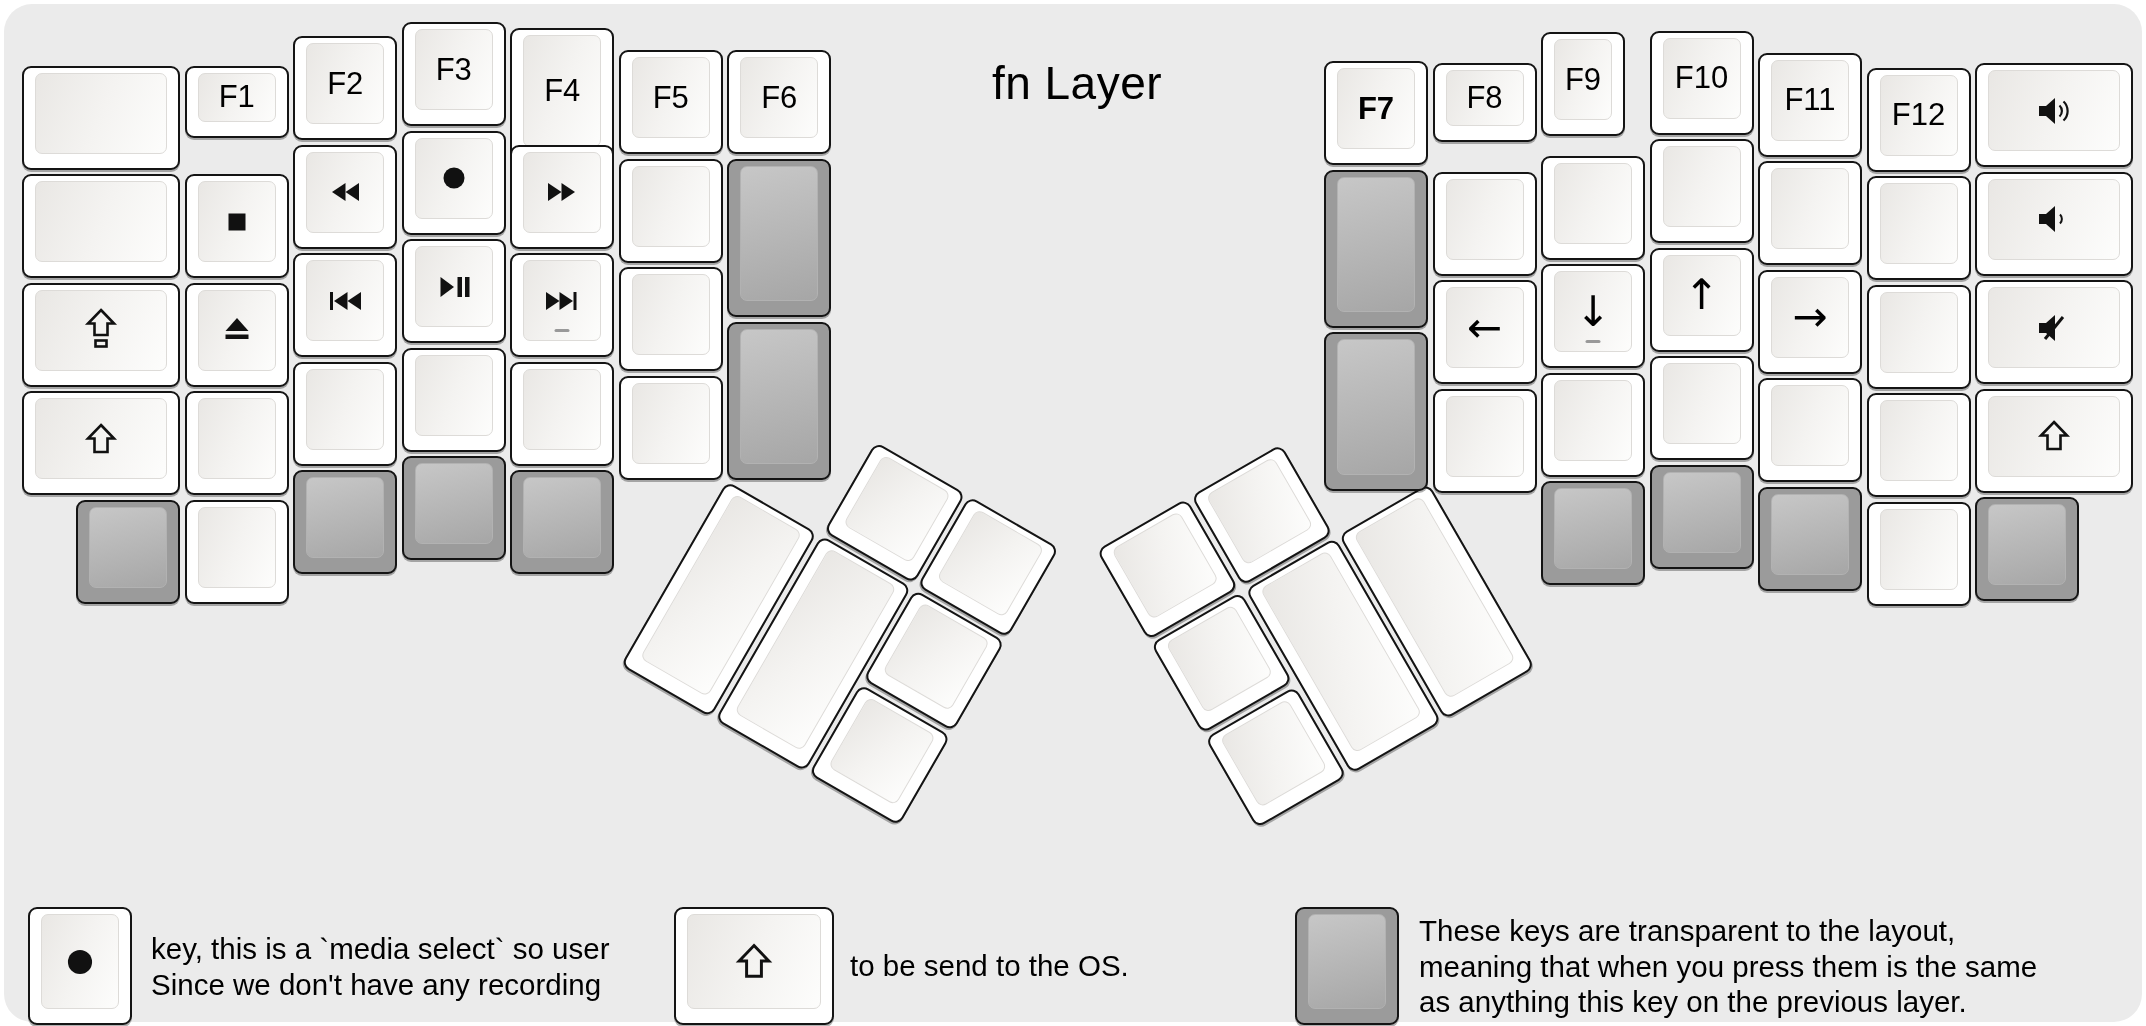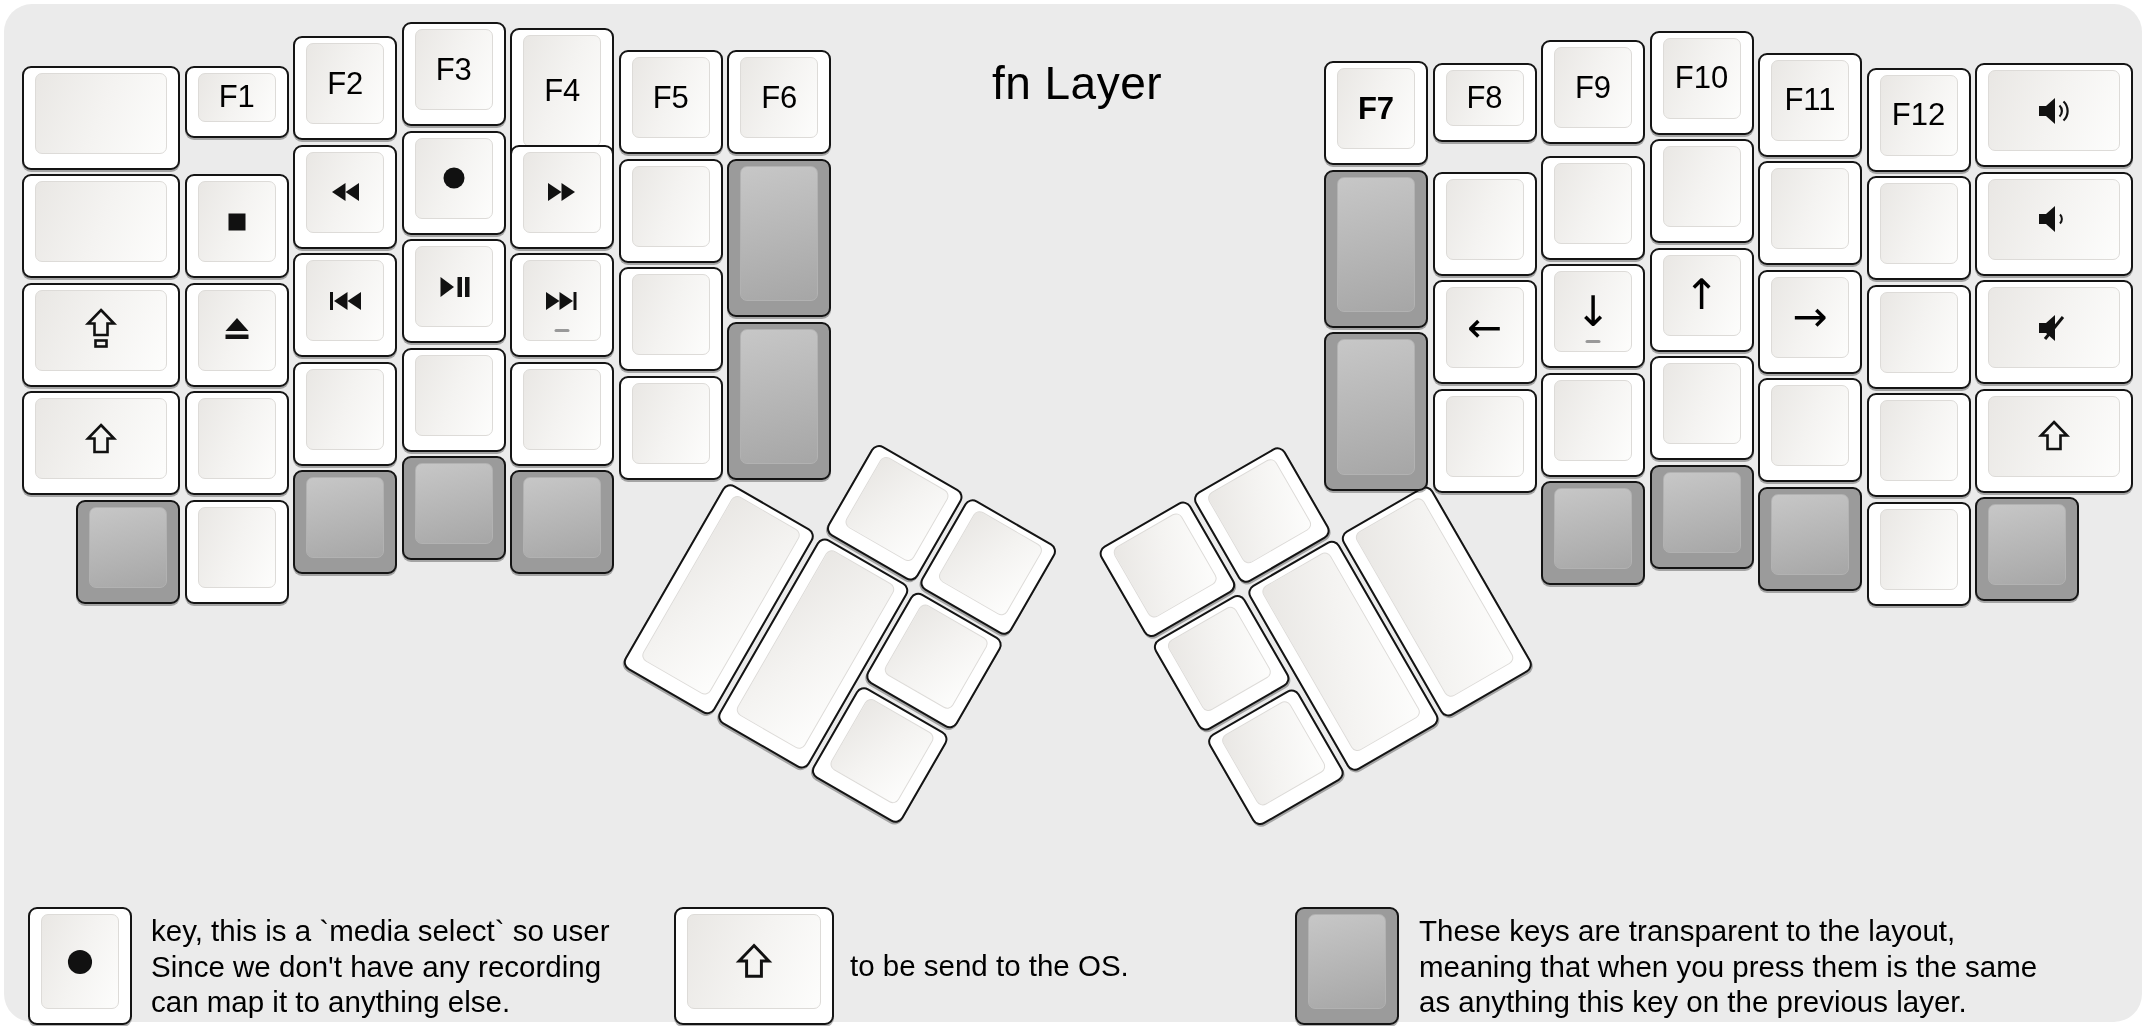--- a/index.html
+++ b/index.html
@@ -269,21 +269,21 @@
           <div class="keytop"></div>
         </div>
         <div class="key white" style="left: 1428.5px; top: 276.4px; width: 104px; height: 104px;">
           <div class="keytop">
             <span class="glyph arrow">←</span>
           </div>
         </div>
         <div class="key white" style="left: 1428.5px; top: 384.9px; width: 104px; height: 104px;">
           <div class="keytop"></div>
         </div>
-        <div class="key white" style="left: 1537px; top: 36px; width: 104px; height: 104px;">
+        <div class="key white" style="left: 1537px; top: 28px; width: 84px; height: 104px;">
           <div class="keytop">
             <span class="flabel">F9</span>
           </div>
         </div>
         <div class="key white" style="left: 1537px; top: 151.625px; width: 104px; height: 104px;">
           <div class="keytop"></div>
         </div>
         <div class="key white" style="left: 1537px; top: 260.125px; width: 104px; height: 104px;">
           <div class="keytop">
             <span class="glyph arrow">↓</span>
@@ -391,21 +391,20 @@
         <div class="key white" style="left: 24px; top: 903px; width: 104px; height: 118px;">
           <div class="keytop">
             <svg class="icon-svg" width="46" height="46" viewBox="0 0 40 40" fill="#111">
               <circle cx="20" cy="20" r="10.5"></circle>
             </svg>
           </div>
         </div>
         <div class="legend-text" style="left: 147px; top: 962px;">
           <div>key, this is a `media select` so user</div>
           <div>Since we don't have any recording</div>
-          <div>can map it to anything else.</div>
         </div>
         <div class="key white" style="left: 670px; top: 903px; width: 160px; height: 118px;">
           <div class="keytop">
             <svg class="icon-svg" width="46" height="41" viewBox="0 0 40 36" fill="#111">
               <path d="M20 4 L33 17.5 H26.5 V31 H13.5 V17.5 H7 Z" fill="none" stroke="#111" stroke-width="2.6" stroke-linejoin="miter"></path>
             </svg>
           </div>
         </div>
         <div class="legend-text" style="left: 846px; top: 962px;">
           <div>to be send to the OS.</div>

